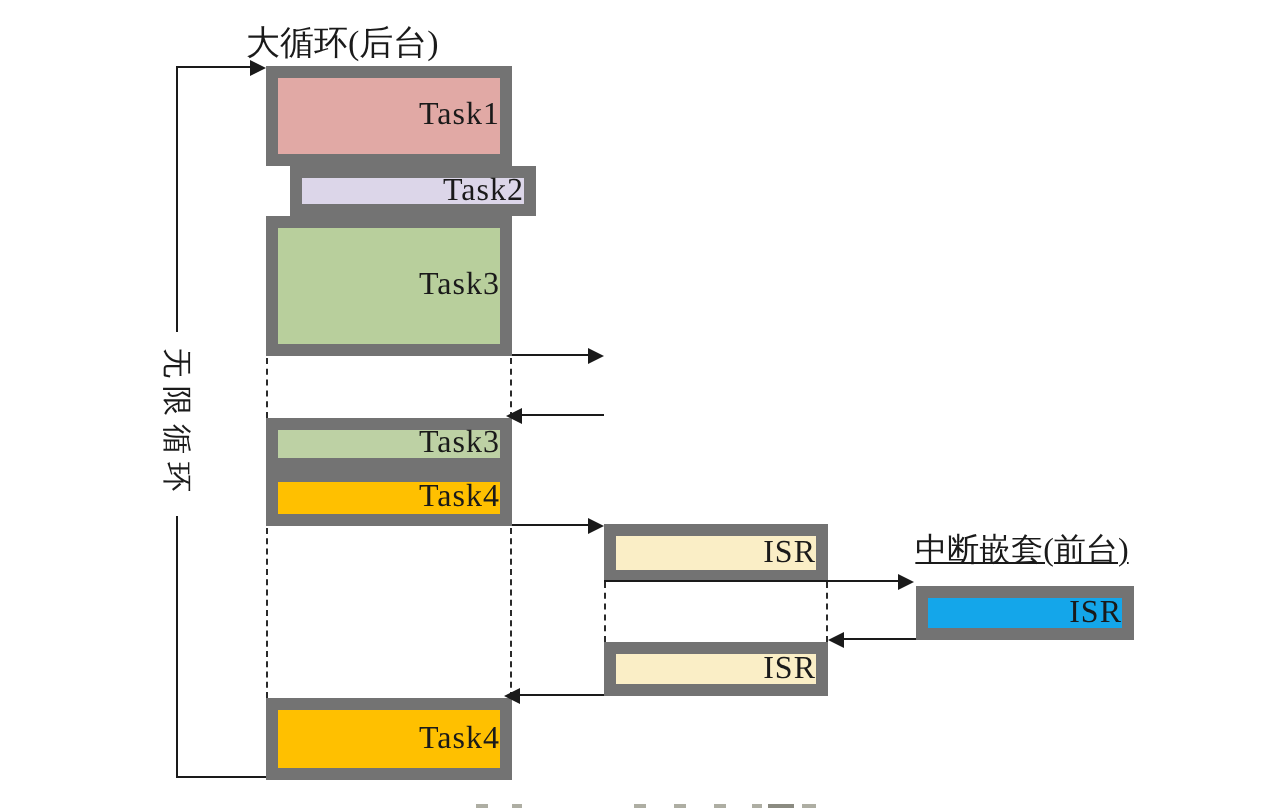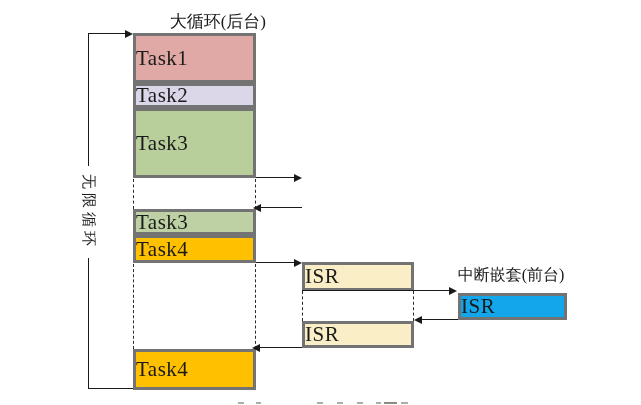--- a/index.html
+++ b/index.html
@@ -6,57 +6,57 @@
   #stage{
     position:relative;
     width:641px;height:405px;
     background:#ffffff;
     font-family:"Liberation Serif","DejaVu Serif",serif;
     color:#1a1a1a;
     overflow:hidden;
   }
   .abs{position:absolute;box-sizing:border-box;}
   .block{
-    border:3px solid #737373;
-    display:flex;align-items:center;justify-content:flex-start;
-    font-size:21px;
+    border:6px solid #737373;
+    display:flex;align-items:center;justify-content:flex-end;
+    font-size:16px;
     letter-spacing:0.5px;
   }
   .title{
-    font-size:17px;text-align:right;white-space:nowrap;
+    font-size:17px;text-align:left;white-space:nowrap;
   }
   .hline{height:1px;background:#1a1a1a;}
   .vline{width:1px;background:#1a1a1a;}
   .vdash{width:0;border-left:1px dashed #2a2a2a;}
   .ah-r{width:0;height:0;border-top:4px solid transparent;border-bottom:4px solid transparent;border-left:8px solid #1a1a1a;}
   .ah-l{width:0;height:0;border-top:4px solid transparent;border-bottom:4px solid transparent;border-right:8px solid #1a1a1a;}
   .rot-label{
     white-space:nowrap;
     transform:translate(-50%,-50%) rotate(90deg);
     background:#ffffff;
     padding:1px 8px;
     font-size:15px;
     letter-spacing:4px;
   }
   .side-label{
-    font-size:16px;text-align:center;white-space:nowrap;
+    font-size:16px;text-align:center;white-space:nowrap;text-decoration:underline;
   }
   .cap-mark{position:absolute;height:2px;background:#9a9a8c;opacity:.8;}
 </style>
 </head>
 <body>
 
 <div id="stage">
 
   <div class="abs title" style="left:123px;top:10px;width:143px;">大循环(后台)</div>
 
   <div class="abs block" style="left: 133px; top: 33px; width: 123px; height: 50px; background-color: rgb(225, 169, 165);">
     <span>Task1</span>
   </div>
-  <div class="abs block" style="left: 133px; top: 83px; width: 123px; height: 25px; background-color: rgb(220, 214, 233);">
+  <div class="abs block" style="left: 145px; top: 83px; width: 123px; height: 25px; background-color: rgb(220, 214, 233);">
     <span>Task2</span>
   </div>
   <div class="abs block" style="left: 133px; top: 108px; width: 123px; height: 70px; background-color: rgb(184, 207, 156);">
     <span>Task3</span>
   </div>
   <div class="abs block" style="left: 133px; top: 209px; width: 123px; height: 26px; background-color: rgb(189, 209, 164);">
     <span>Task3</span>
   </div>
   <div class="abs block" style="left: 133px; top: 235px; width: 123px; height: 28px; background-color: rgb(255, 192, 0);">
     <span>Task4</span>

